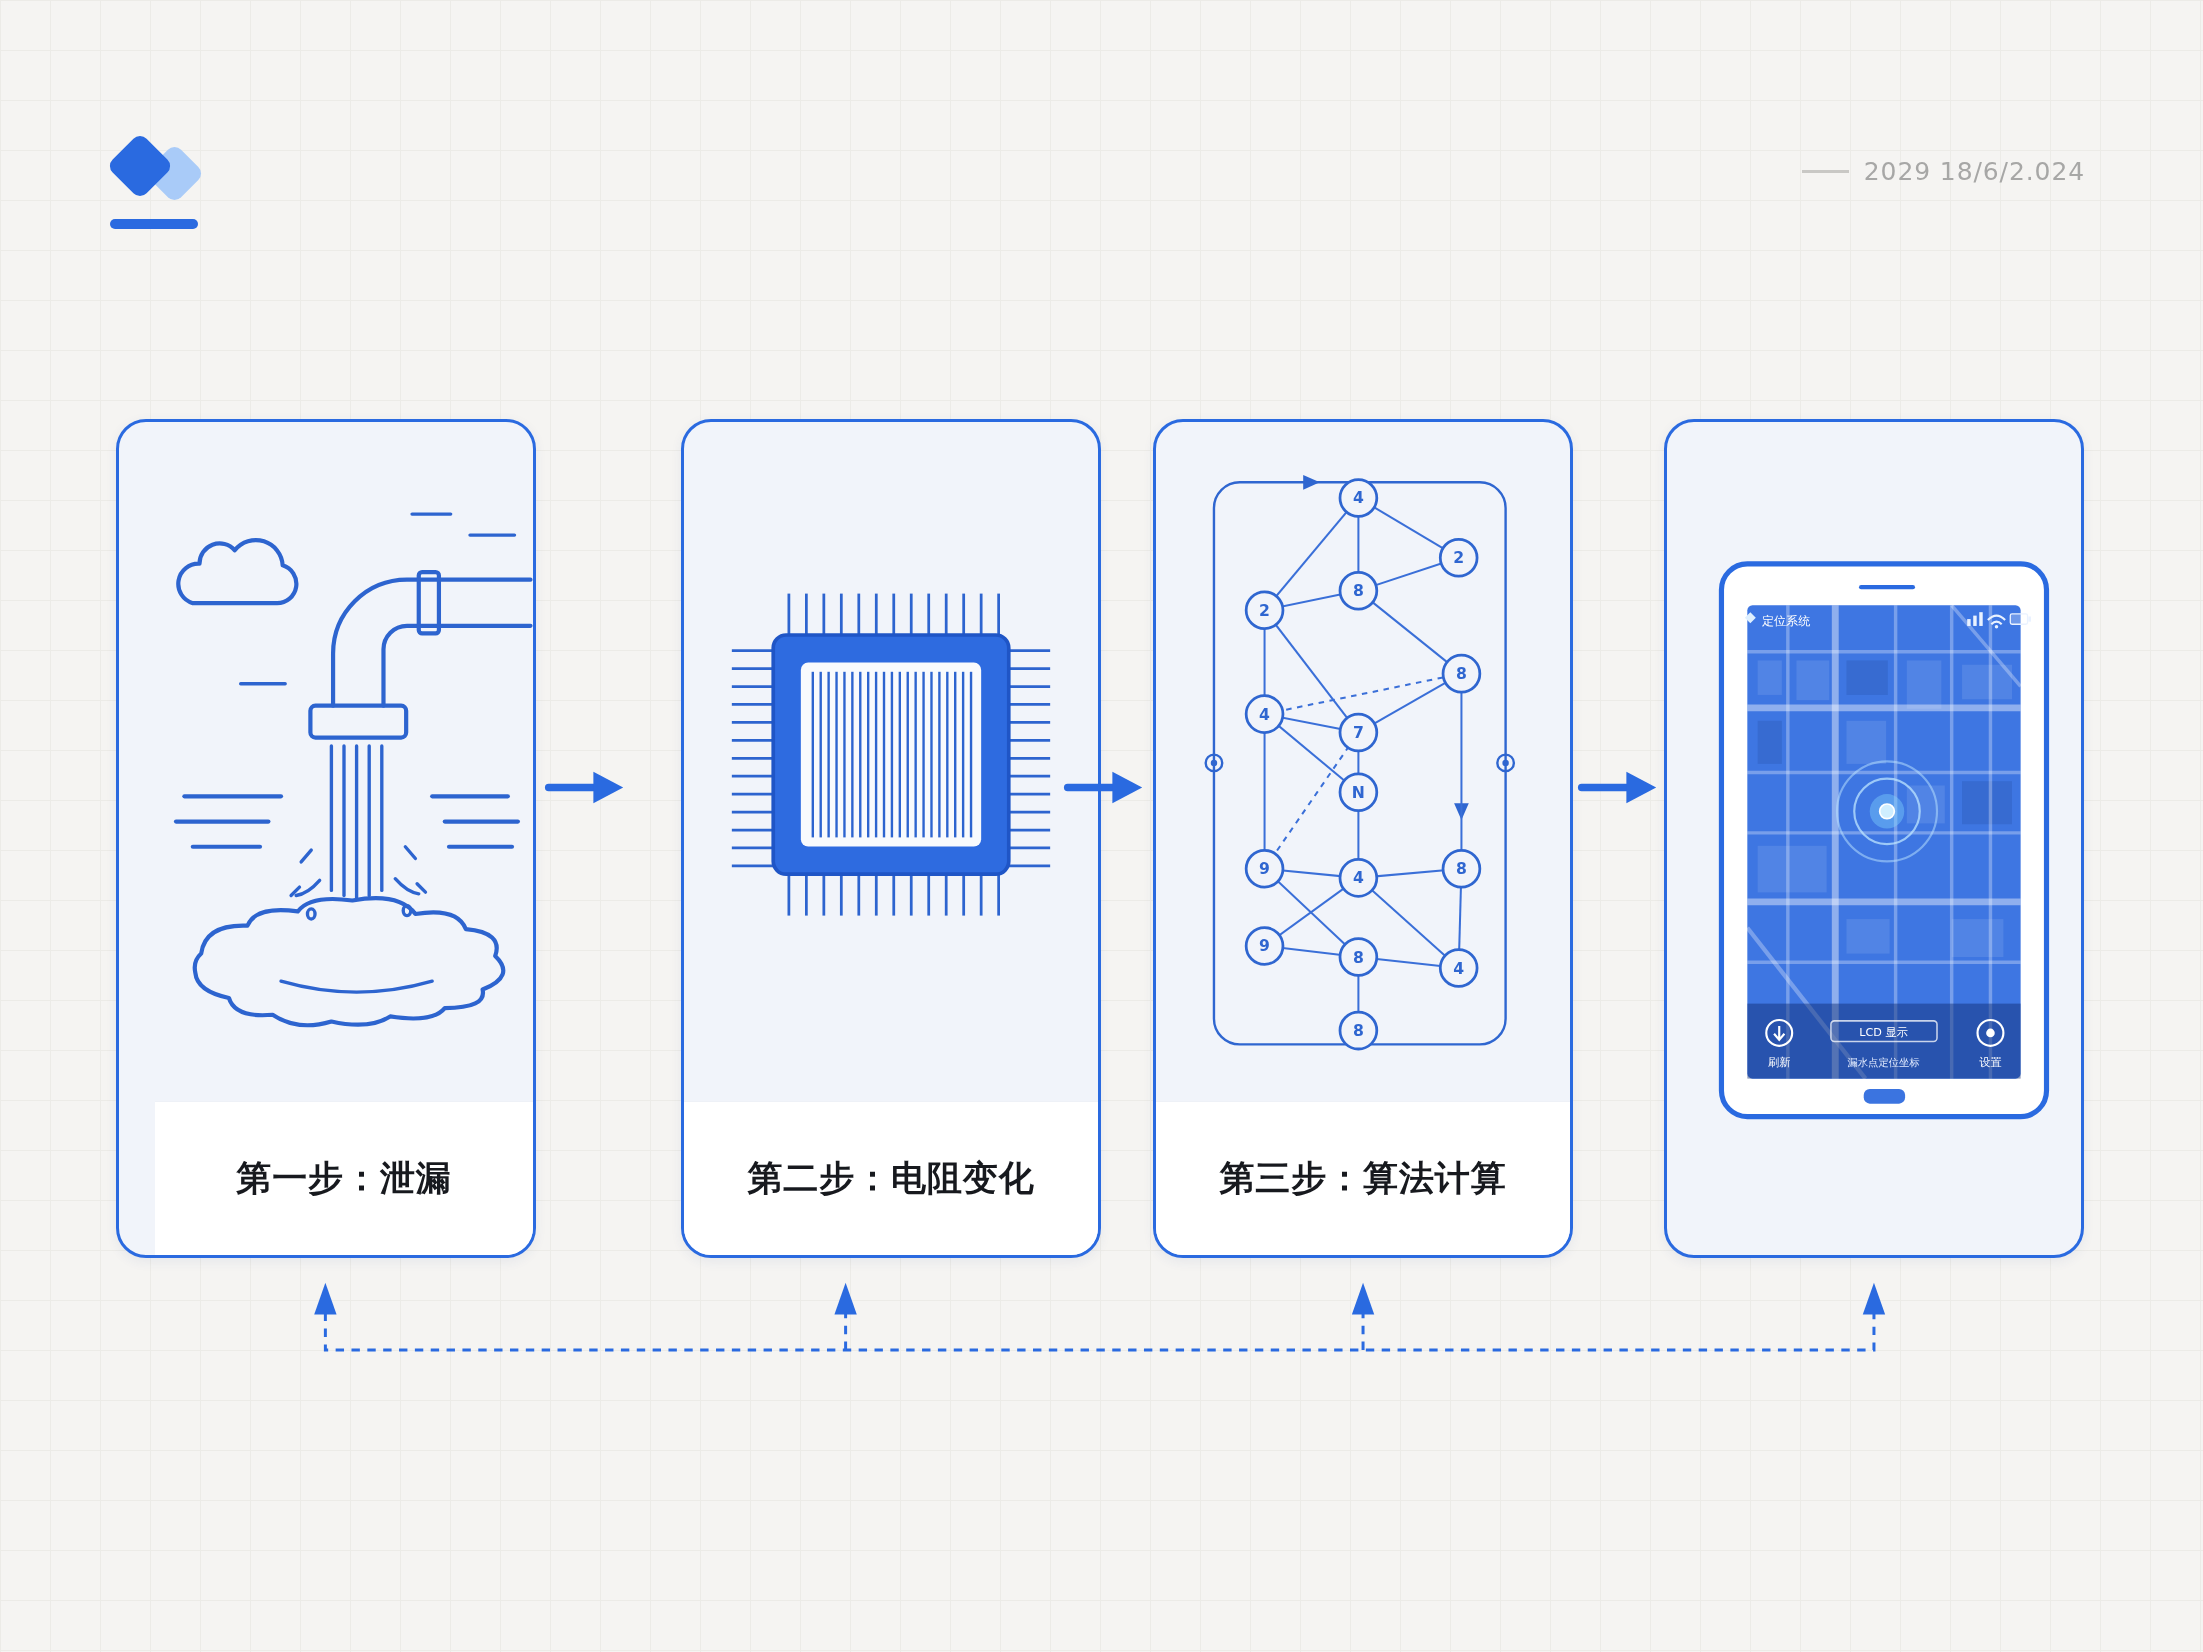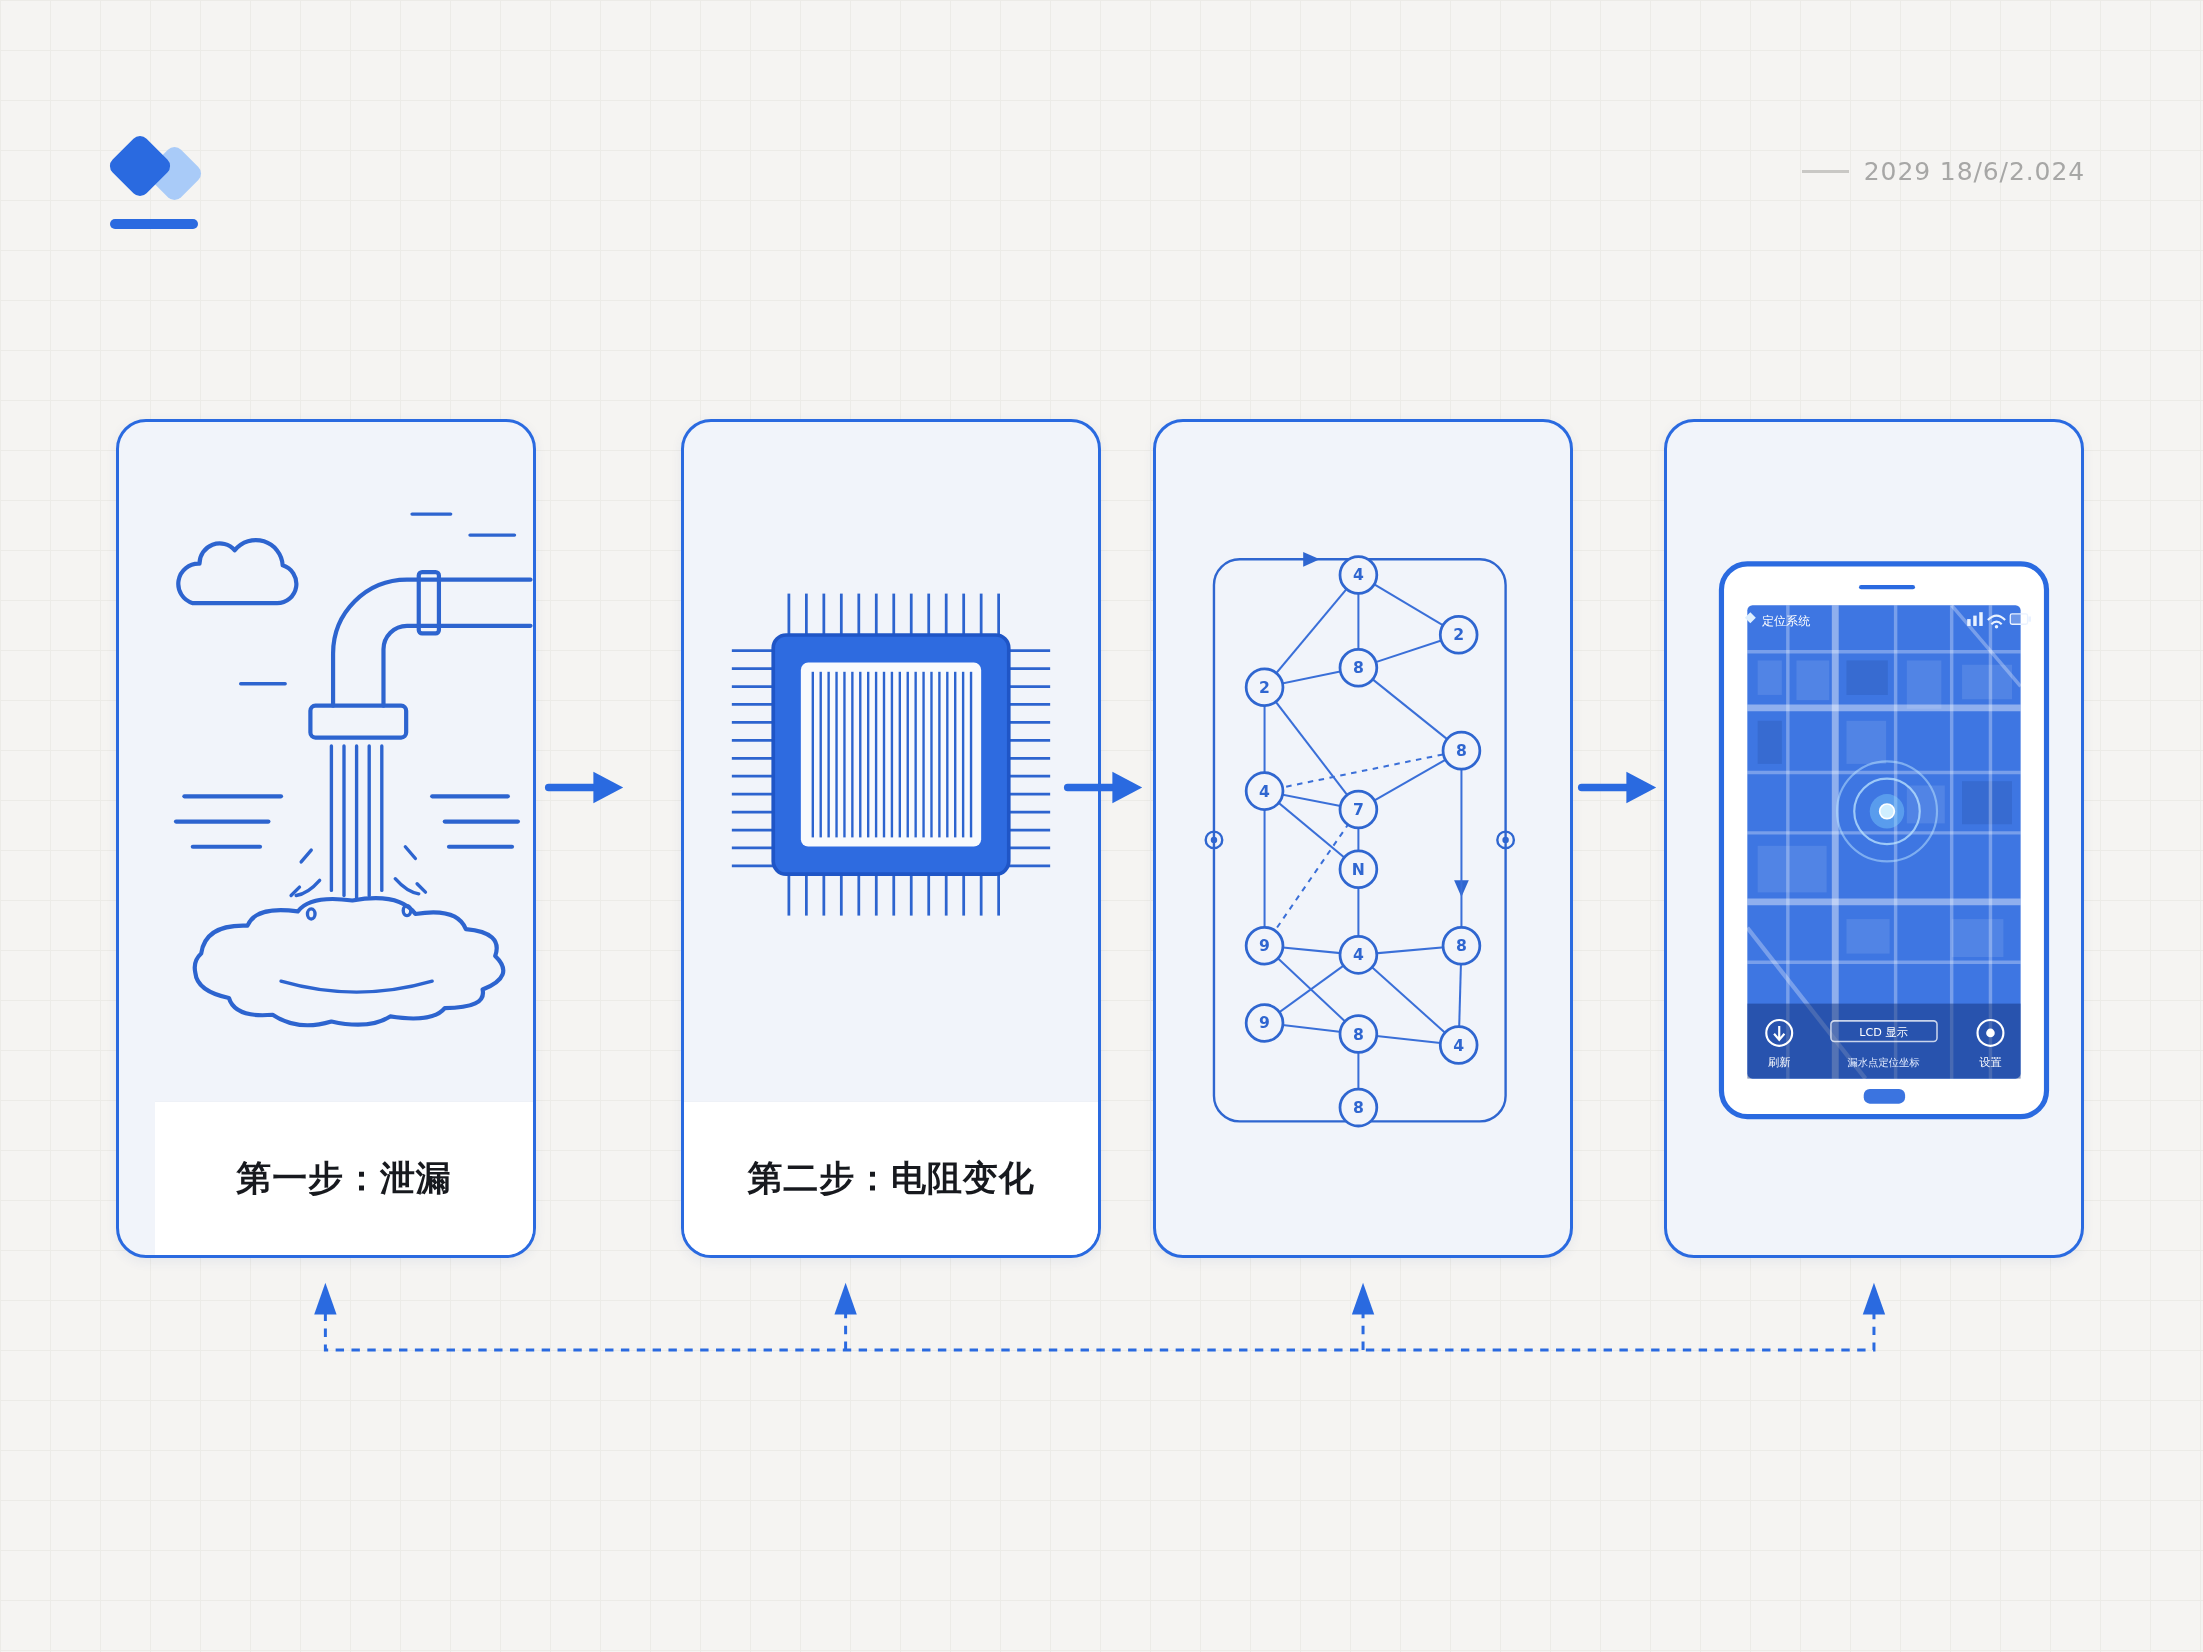--- a/index.html
+++ b/index.html
@@ -288,20 +288,21 @@
             <text x="118" y="573" class="gnode-label">9</text>
             <circle cx="220" cy="579" r="20" class="gnode"></circle>
             <text x="220" y="585" class="gnode-label">8</text>
             <circle cx="329" cy="591" r="20" class="gnode"></circle>
             <text x="329" y="597" class="gnode-label">4</text>
             <circle cx="220" cy="659" r="20" class="gnode"></circle>
             <text x="220" y="665" class="gnode-label">8</text>
           </g>
       </svg>
     </div>
+    <div class="card-label">第三步：算法计算</div>
   </div>
 
   <div class="card card-4">
     <div class="card-body">
       <svg viewBox="0 0 450 733">
 
         <rect x="33" y="48" width="377" height="641" rx="30" fill="#ffffff" stroke="#2a6ae0" stroke-width="6"></rect>
         <path d="M195 75 H255" stroke="#2a6ae0" stroke-width="5" stroke-linecap="round"></path>
 
         <g>

